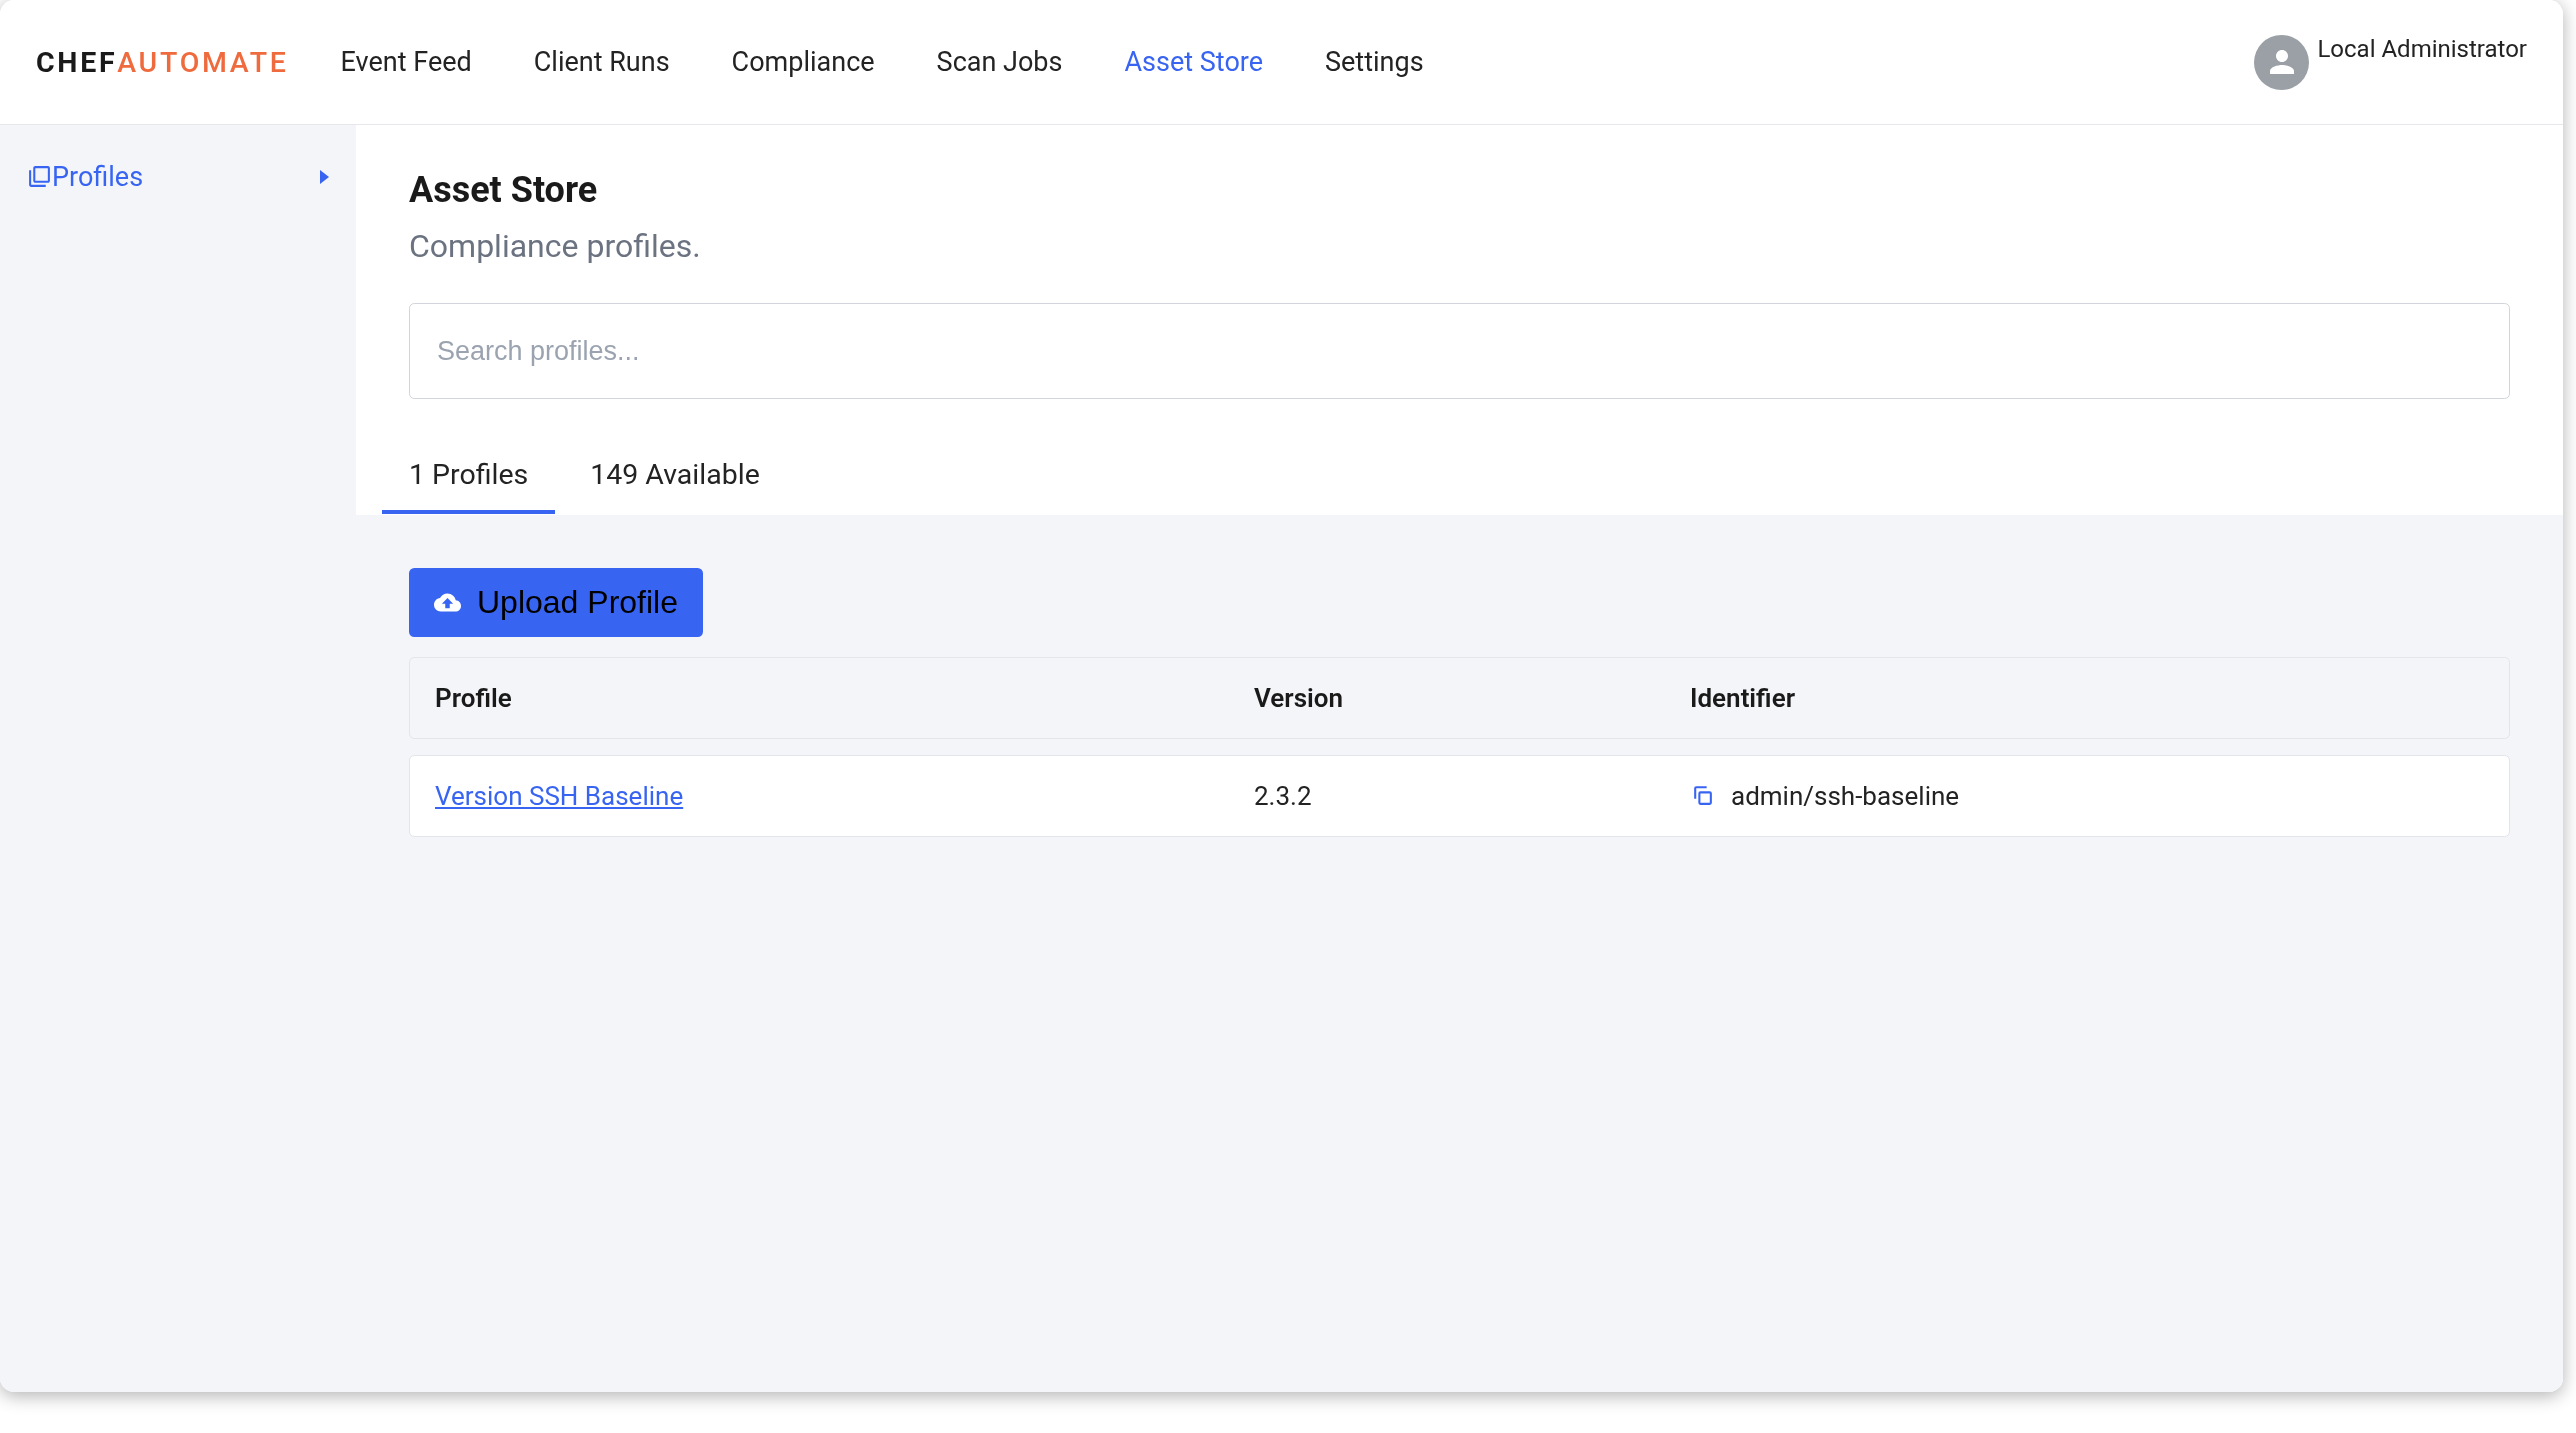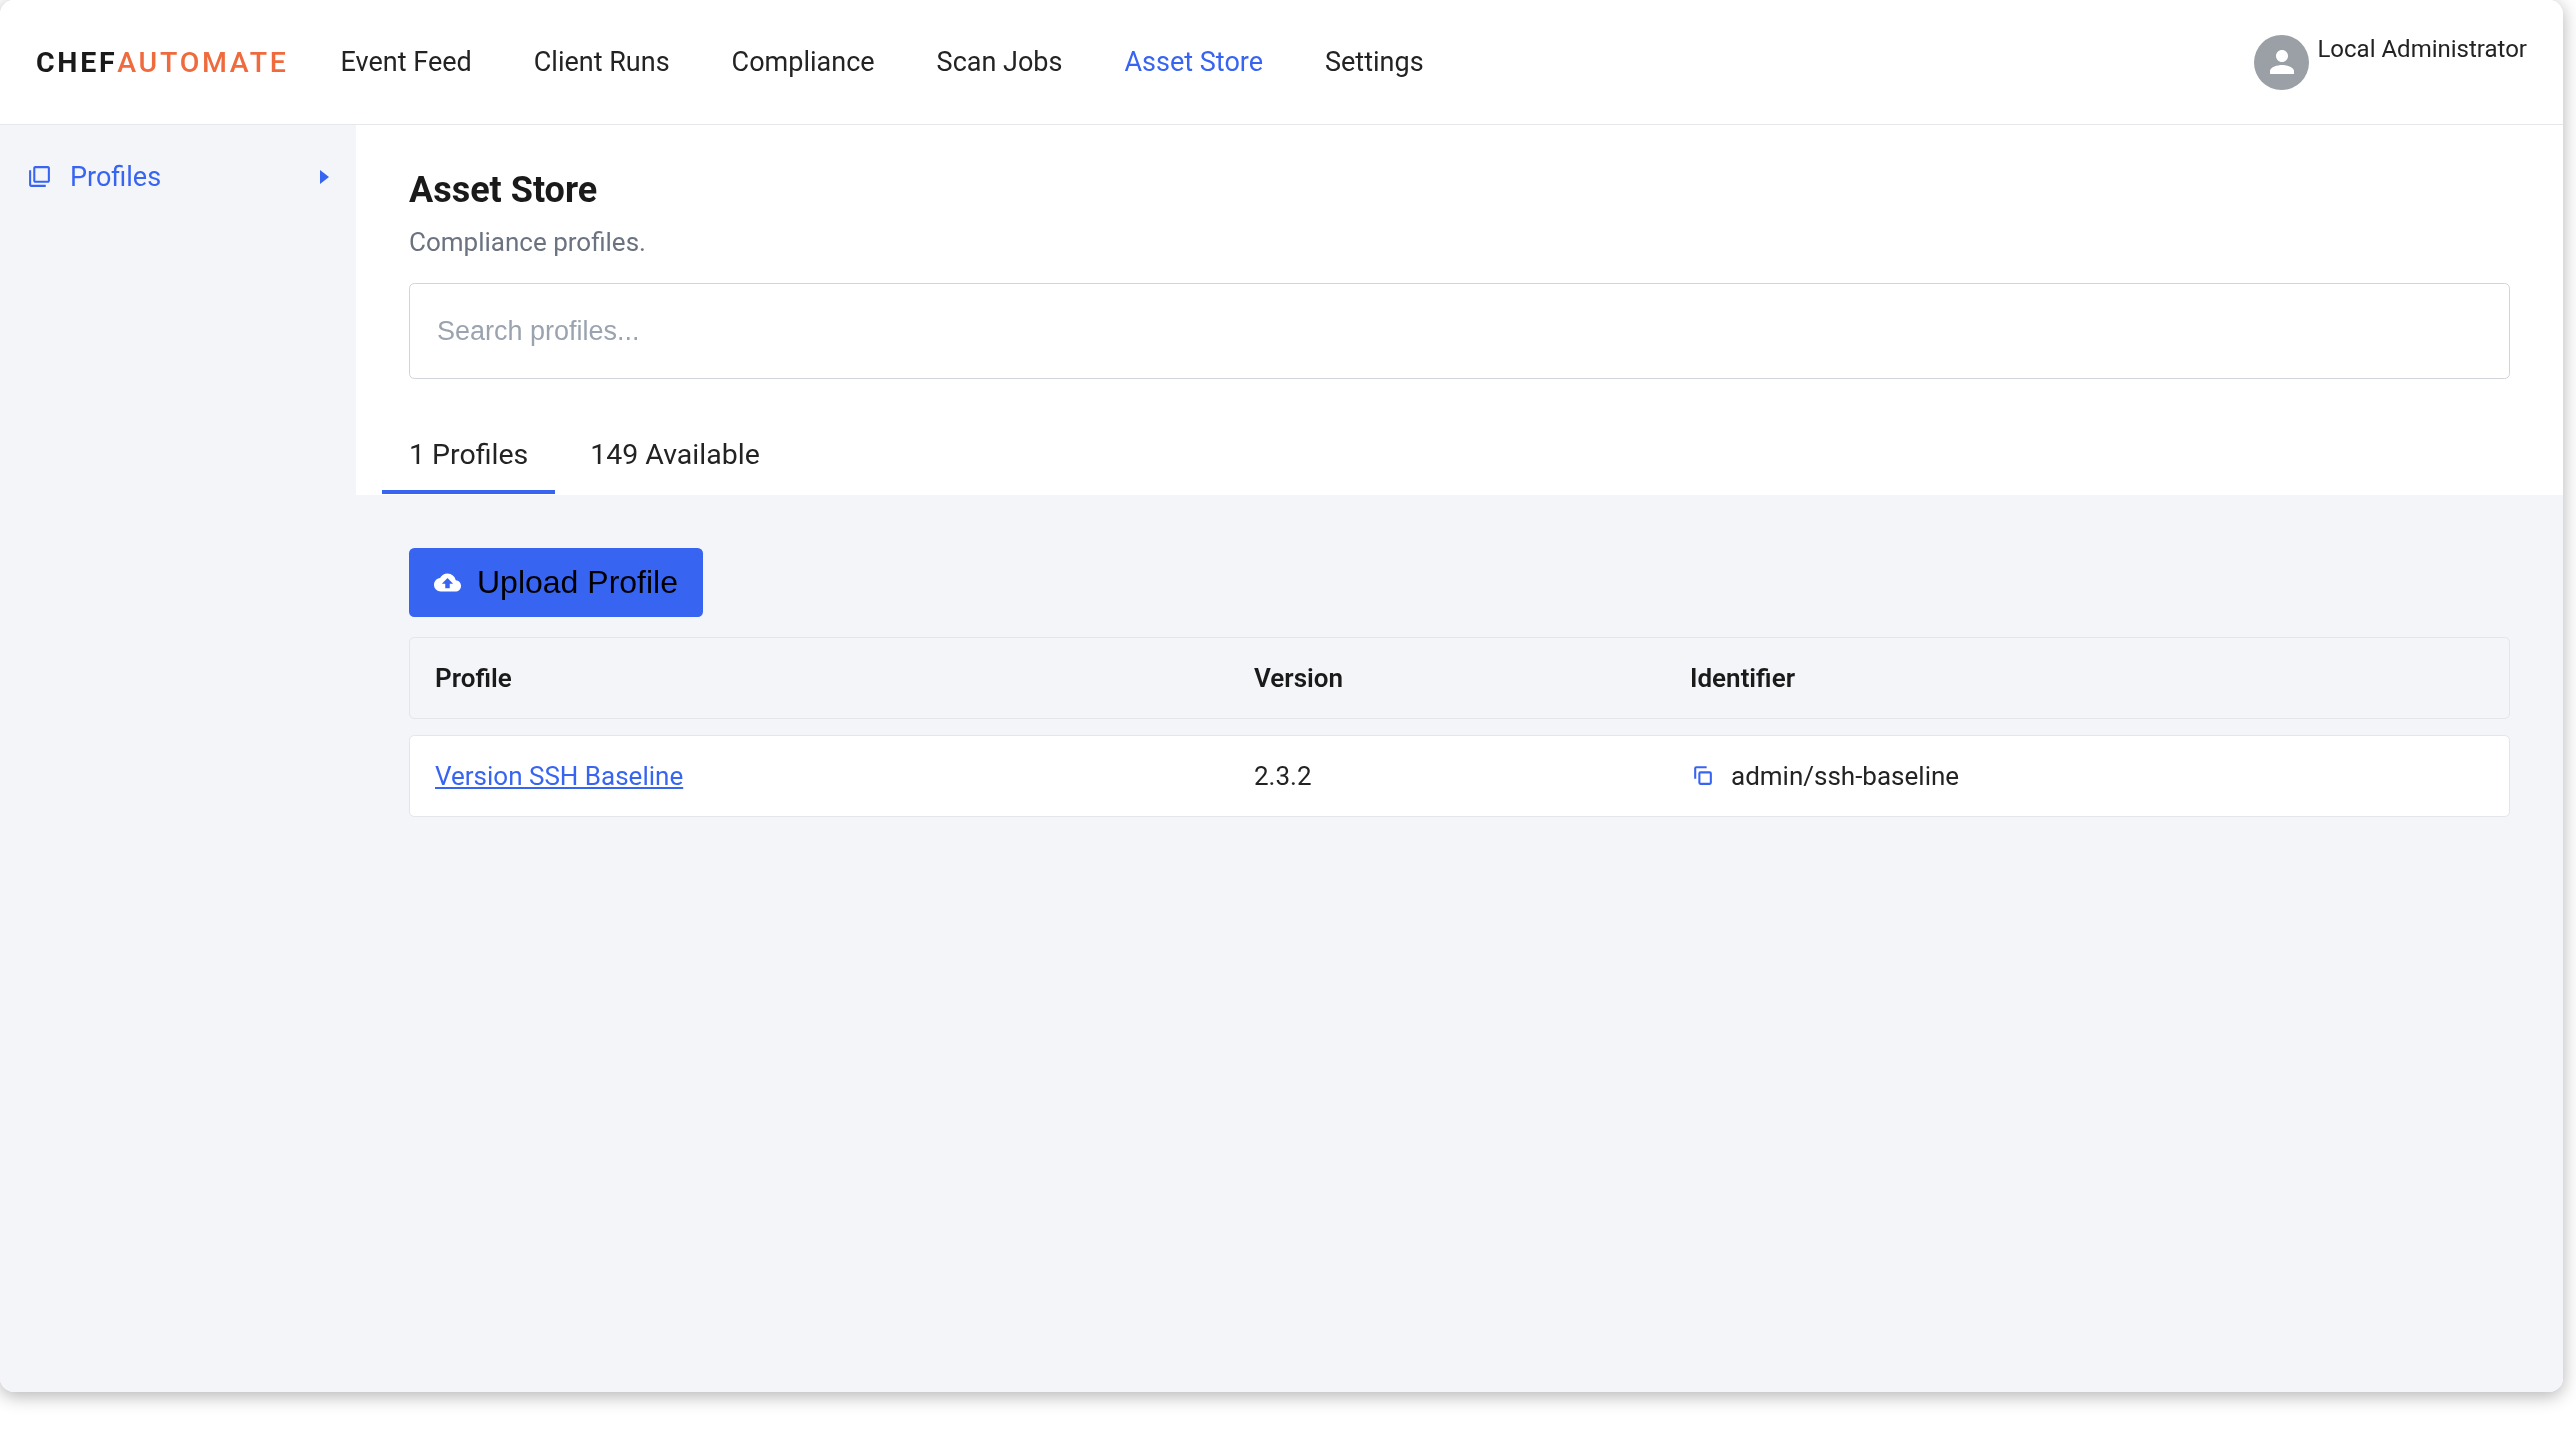--- a/index.html
+++ b/index.html
@@ -87,21 +87,20 @@
       background: #f3f5f9;
     }
     .sidebar {
       width: 356px;
       background: #f3f5f9;
       padding-top: 16px;
     }
     .sidebar-item {
       display: flex;
       align-items: center;
-      gap: 18px;
       padding: 19.6px 27px;
       color: #3864f2;
       cursor: pointer;
       position: relative;
     }
     .sidebar-item .icon-left {
       width: 25px;
       height: 25px;
     }
     .sidebar-item .label {
@@ -122,23 +121,23 @@
       display: flex;
       flex-direction: column;
     }
     .page-title {
       font-size: 36px;
       font-weight: 700;
       color: #1a1a1a;
       margin-bottom: 16px;
     }
     .page-subtitle {
-      font-size: 26px;
+      font-size: 32px;
       color: #6b7280;
-      margin-bottom: 26px;
+      margin-bottom: 38px;
     }
     .search-box {
       width: 100%;
       height: 96px;
       border: 0.9px solid #d1d5db;
       border-radius: 5.3px;
       padding: 0 27px;
       font-size: 27px;
       color: #6b7280;
       outline: none;

